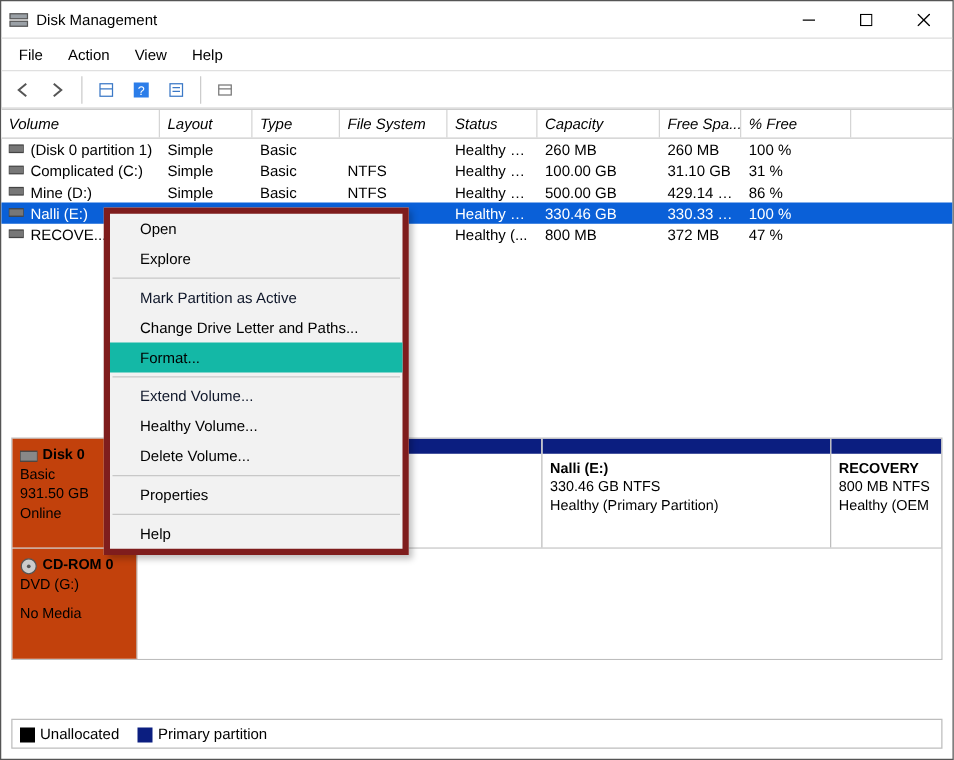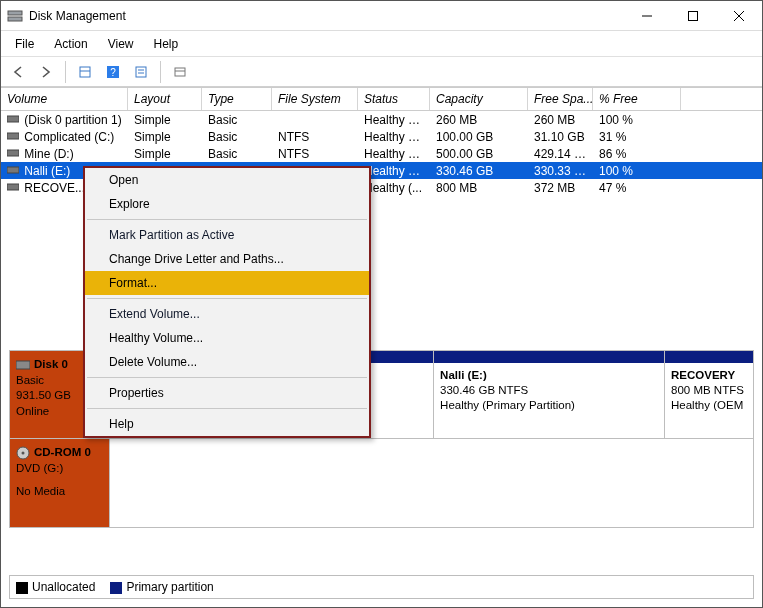--- a/index.html
+++ b/index.html
@@ -14,24 +14,24 @@
   .toolbar { height: 30px; display:flex; align-items:center; padding:0 4px; gap:2px; border-bottom:1px solid #d0d0d0; }
   .tbtn { width:26px; height:24px; display:flex; align-items:center; justify-content:center; border:1px solid transparent; color:#333; }
   .tsep { width:1px; height:22px; background:#ccc; margin:0 4px; }
   .grid { position: relative; }
   .grid-header { display:flex; border-top:1px solid #ccc; border-bottom:1px solid #ccc; background:#fff; }
   .gh { padding:4px 6px; border-right:1px solid #d5d5d5; font-size:12px; overflow:hidden; white-space:nowrap;font-style:italic; }
   .grid-body .row { display:flex; height:17px; align-items:center; }
   .cell { padding:0 6px; overflow:hidden; white-space:nowrap; text-overflow:ellipsis; }
   .row.selected { background:#0a60d8; color:#fff; }
   .volicon { width:14px; display:inline-block; }
-  .context-menu { position:absolute; left:83px; top:166px; width:288px; background:#f2f2f2; border:2px solid #7f1d1d; box-shadow:3px 3px 5px rgba(0,0,0,0.25); z-index:10; }
+  .context-menu { position:absolute; left:83px; top:166px; width:244px; background:#f2f2f2; border:5px solid #7f1d1d; box-shadow:3px 3px 5px rgba(0,0,0,0.25); z-index:10; }
   .cm-item { padding:5px 10px 5px 24px; font-size:12px; }
   .cm-item.disabled { color:#0f172a; }
-  .cm-item.hovered { background:#eab308; }
+  .cm-item.hovered { background:#14b8a6; }
   .cm-sep { height:1px; background:#c8c8c8; margin:3px 2px; }
   .disk-pane { position:absolute; left:9px; right:9px; top:350px; border:1px solid #bdbdbd; }
   .disk-row { display:flex; border-bottom:1px solid #bdbdbd; }
   .disk-label { width:100px; padding:6px; border-right:1px solid #bdbdbd; background:#c2410c; font-size:11.5px; line-height:1.35; }
   .disk-blocks { flex:1; display:flex; }
   .block { border-right:1px solid #bdbdbd; padding:5px 6px 4px 6px; font-size:11.5px; line-height:1.3; overflow:hidden; white-space:nowrap; position:relative; }
   .block .stripe { position:absolute; left:0; right:0; top:0; height:12px; background:#0b1e80; }
   .block .hatched { position:absolute; left:0; right:0; top:0; bottom:0; background:repeating-linear-gradient(45deg,#fff,#fff 4px,#bbb 4px,#bbb 7px); }
   .block .inner { position:relative; padding-top:12px; }
   .block b { font-weight:600; }

